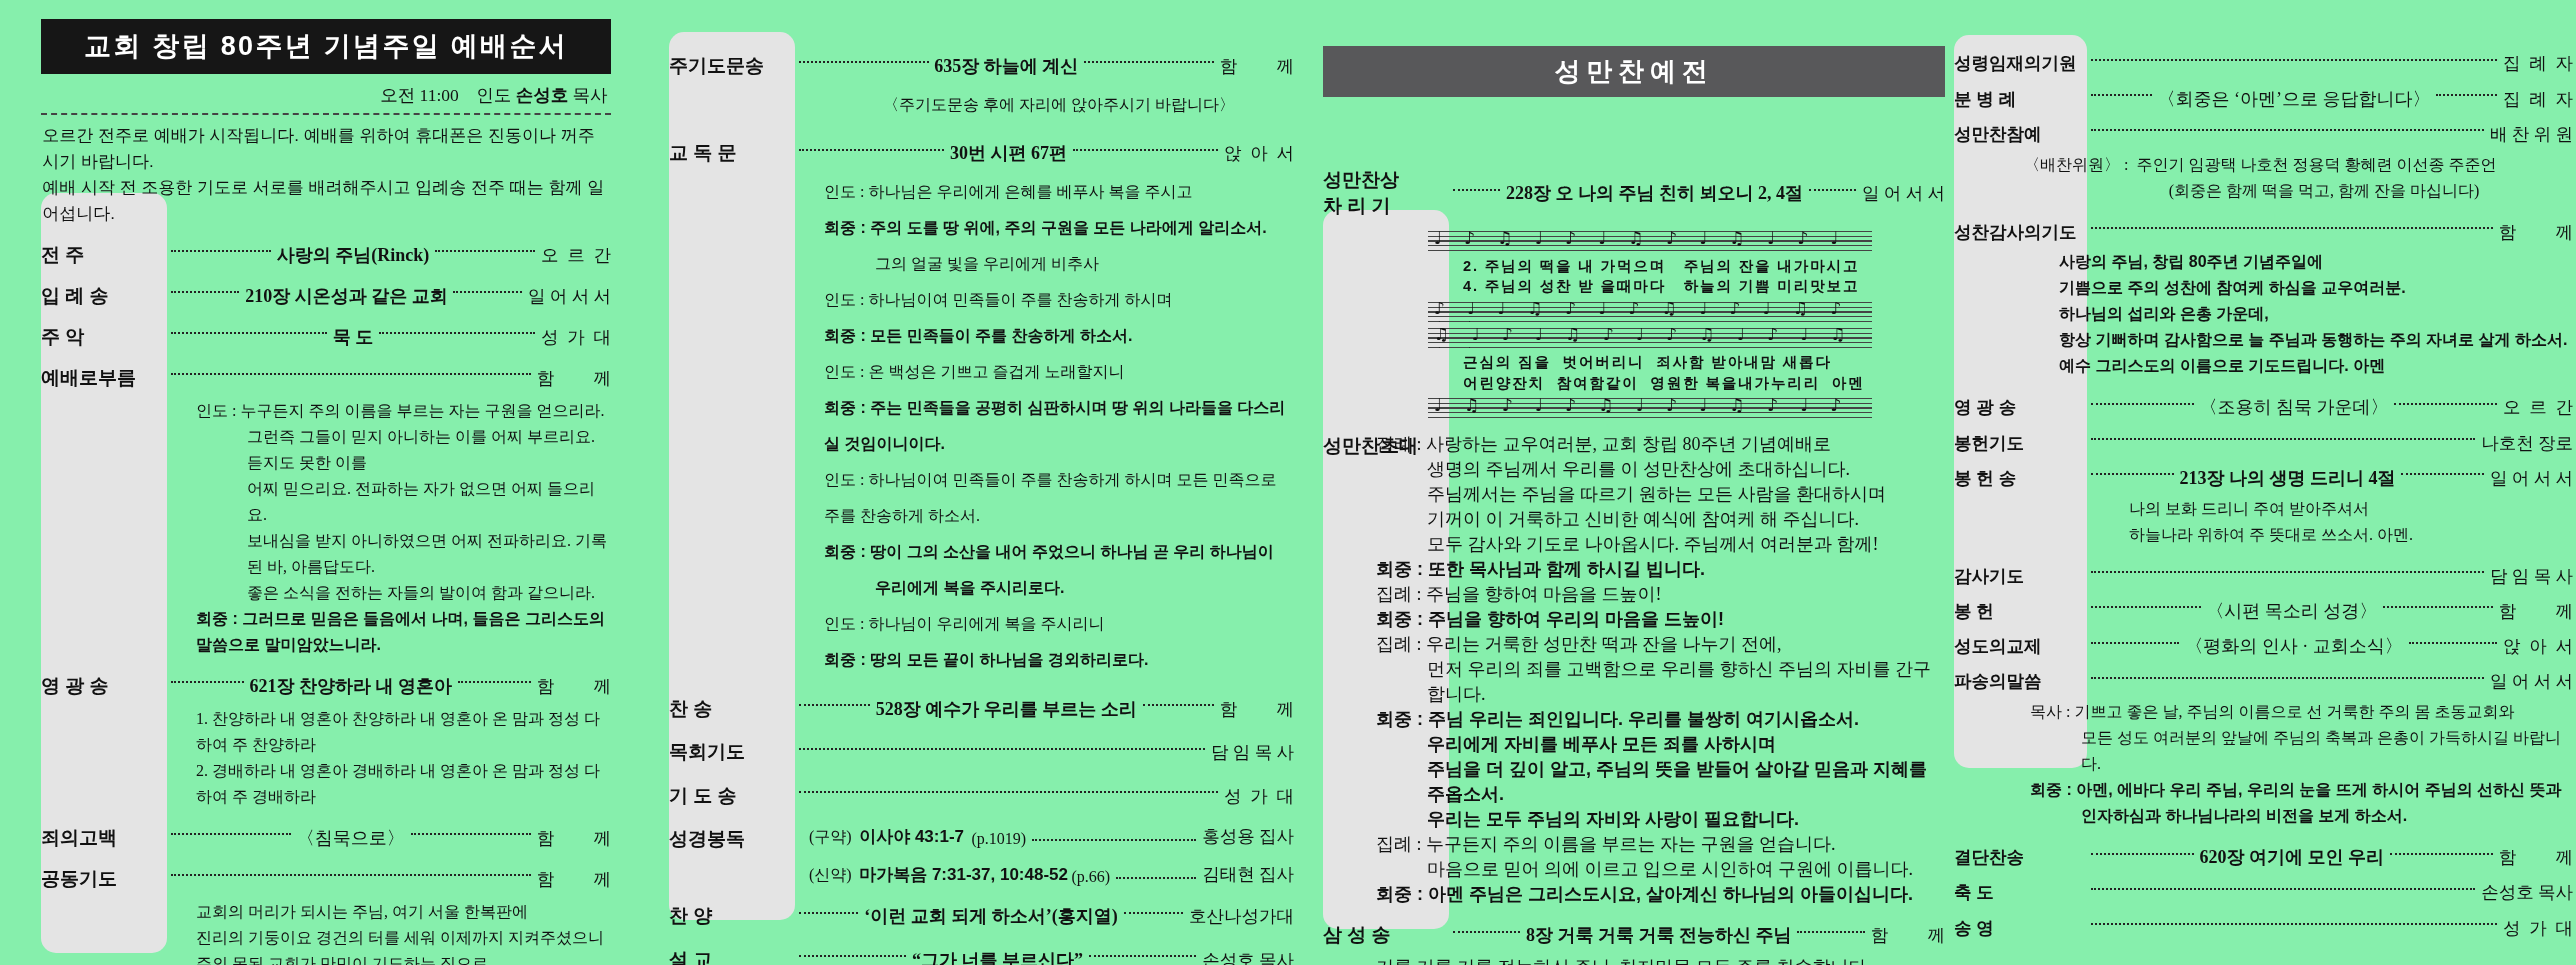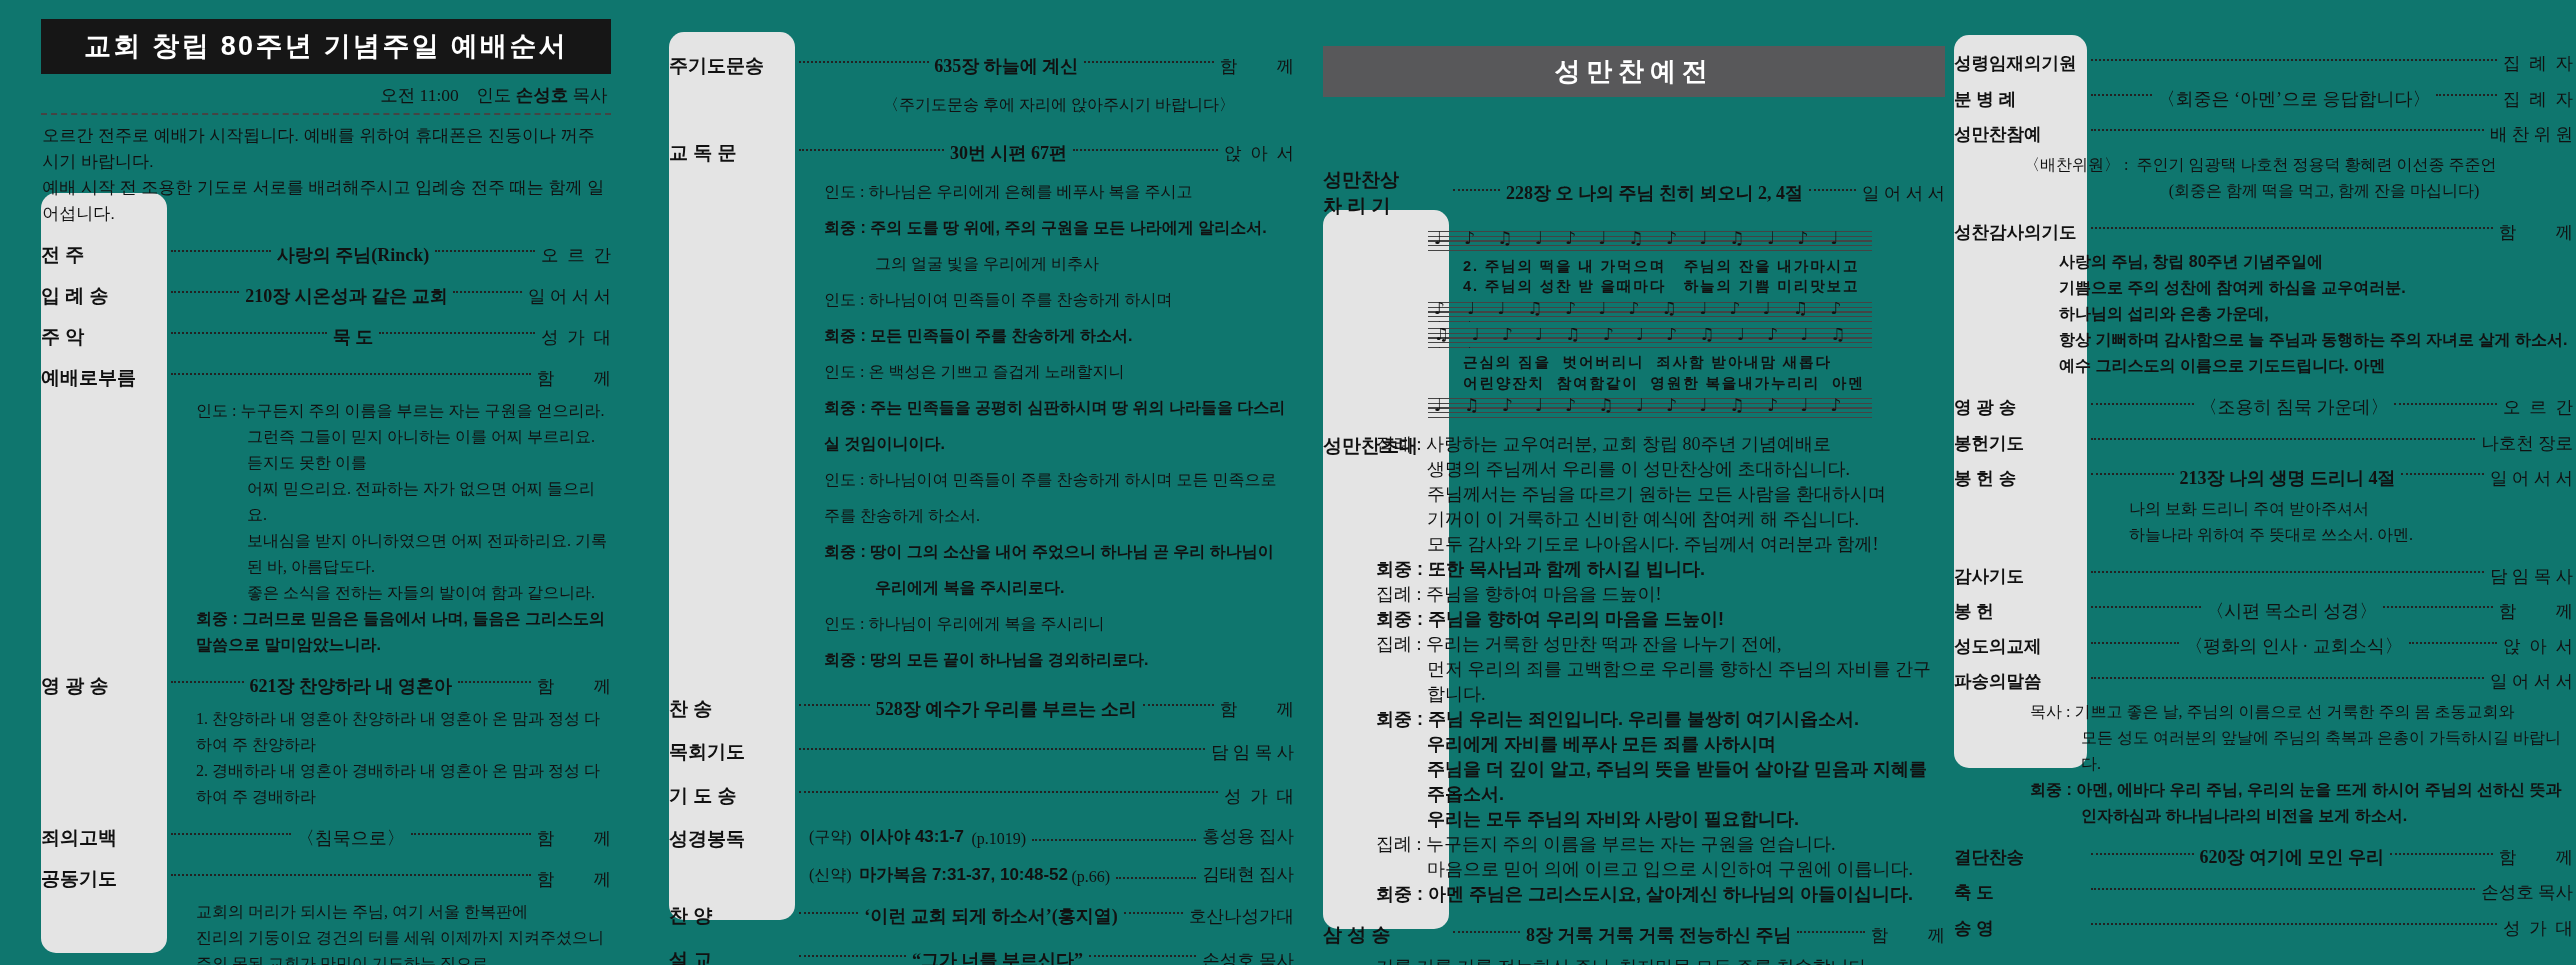--- a/index.html
+++ b/index.html
@@ -1,17 +1,17 @@
 <!DOCTYPE html>
 <html style="font-size:9.3px"><head>
 <meta charset="utf-8">
 <style>
   html,body{margin:0;padding:0;background:#fff;width:2576px;height:966px;overflow:hidden;
     font-family:"Liberation Sans",sans-serif;color:#111;}
-  .page{position:relative;width:2576px;height:966px;background:#0f766e;}
+  .page{position:relative;width:2576px;height:966px;background:#86efac;}
   .col{position:absolute;top:0;height:966px;}
   .c1{left:41px;width:570px;}
   .c2{left:669px;width:625px;}
   .c3{left:1323px;width:622px;}
   .c4{left:1954px;width:619px;}
   .band{position:absolute;left:0;width:126px;background:#e4e4e4;border-radius:15px;z-index:0;}
   .c1 .band{top:193px;height:760px;}
   .c2 .band{top:32px;height:888px;}
   .c3 .band{top:210px;height:719px;}
   .c4 .band{top:35px;height:733px;width:133px;}

